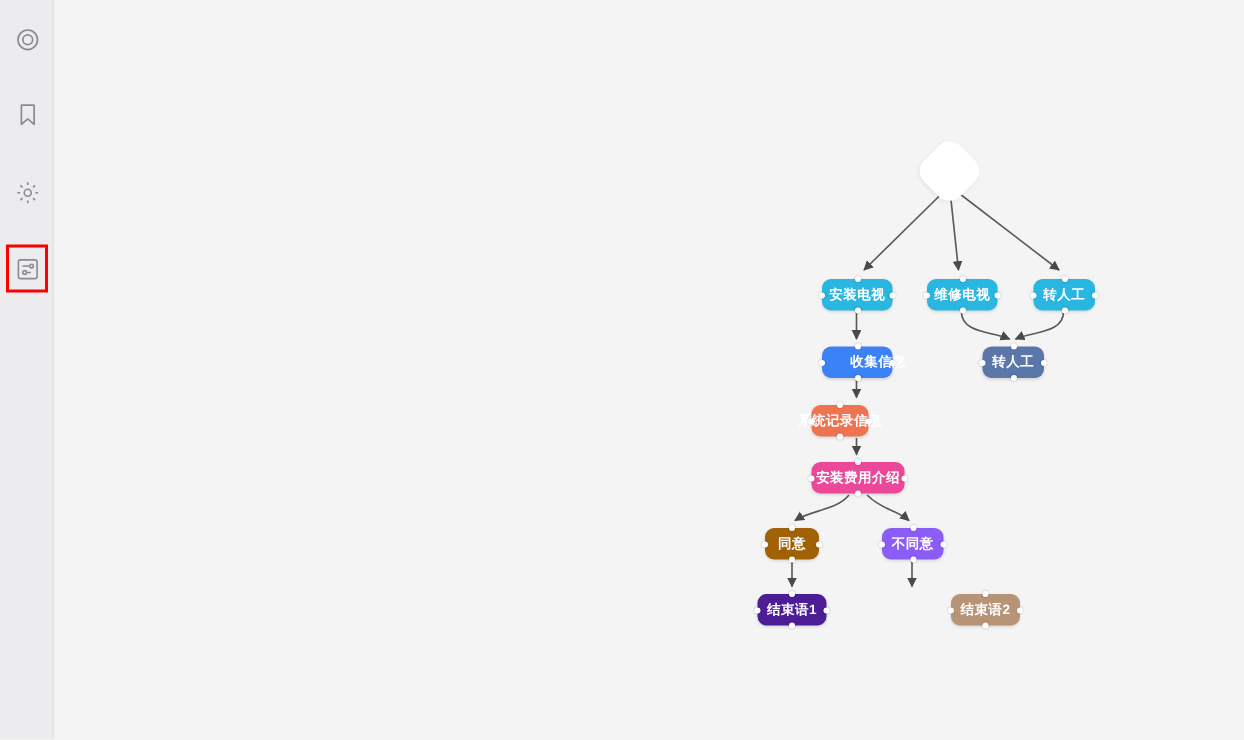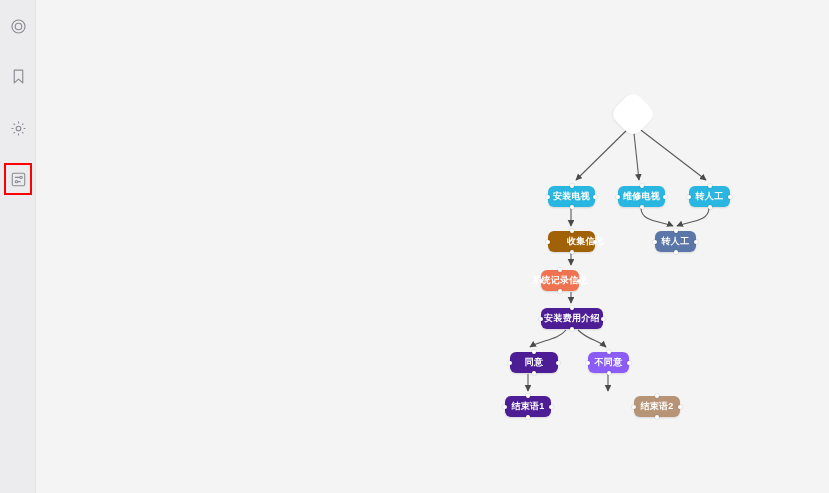--- a/index.html
+++ b/index.html
@@ -288,39 +288,39 @@
       <span class="port-v port-bot"></span>
       <span>转人工</span>
     </div>
 
     <div class="node" style="left:619px; top:231px; width:41px; height:21px; background:#5b76a8;">
       <span class="port-v port-top"></span>
       <span class="port-v port-bot"></span>
       <span>转人工</span>
     </div>
 
-    <div class="node" style="left:512px; top:231px; width:47px; height:21px; background:#a16207;padding-left:28px;">
+    <div class="node" style="left:512px; top:231px; width:47px; height:21px; background:#3b82f6;padding-left:28px;">
       <span class="port-v port-top"></span>
       <span class="port-v port-bot"></span>
       <span>收集信息</span>
     </div>
 
     <div class="node" style="left:505px; top:270px; width:38px; height:21px; background:#ef7350;">
       <span class="port-v port-top"></span>
       <span class="port-v port-bot"></span>
       <span>系统记录信息</span>
     </div>
 
-    <div class="node" style="left:505px; top:308px; width:62px; height:21px; background:#4c1d95;">
+    <div class="node" style="left:505px; top:308px; width:62px; height:21px; background:#ec4899;">
       <span class="port-v port-top"></span>
       <span class="port-v port-bot"></span>
       <span>安装费用介绍</span>
     </div>
 
-    <div class="node" style="left:474px; top:352px; width:48px; height:21px; background:#4c1d95;">
+    <div class="node" style="left:474px; top:352px; width:36px; height:21px; background:#a16207;">
       <span class="port-v port-top"></span>
       <span class="port-v port-bot"></span>
       <span>同意</span>
     </div>
 
     <div class="node" style="left:552px; top:352px; width:41px; height:21px; background:#8b5cf6;">
       <span class="port-v port-top"></span>
       <span class="port-v port-bot"></span>
       <span>不同意</span>
     </div>

